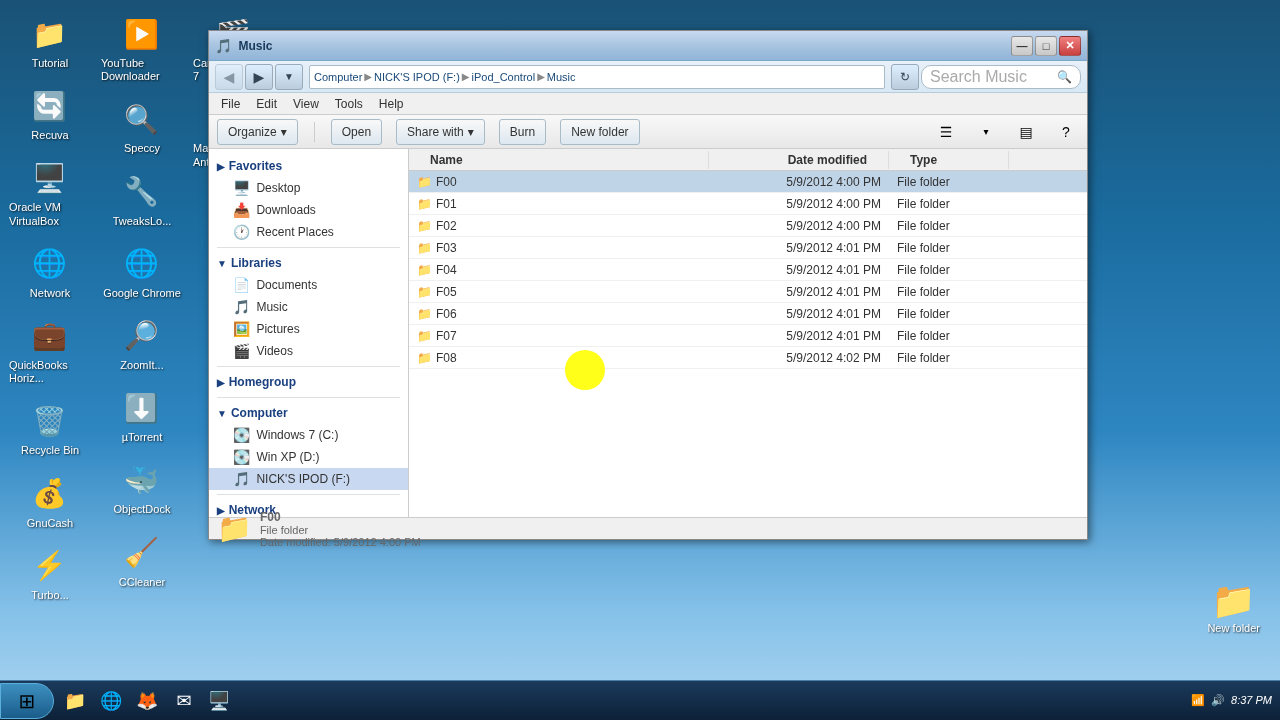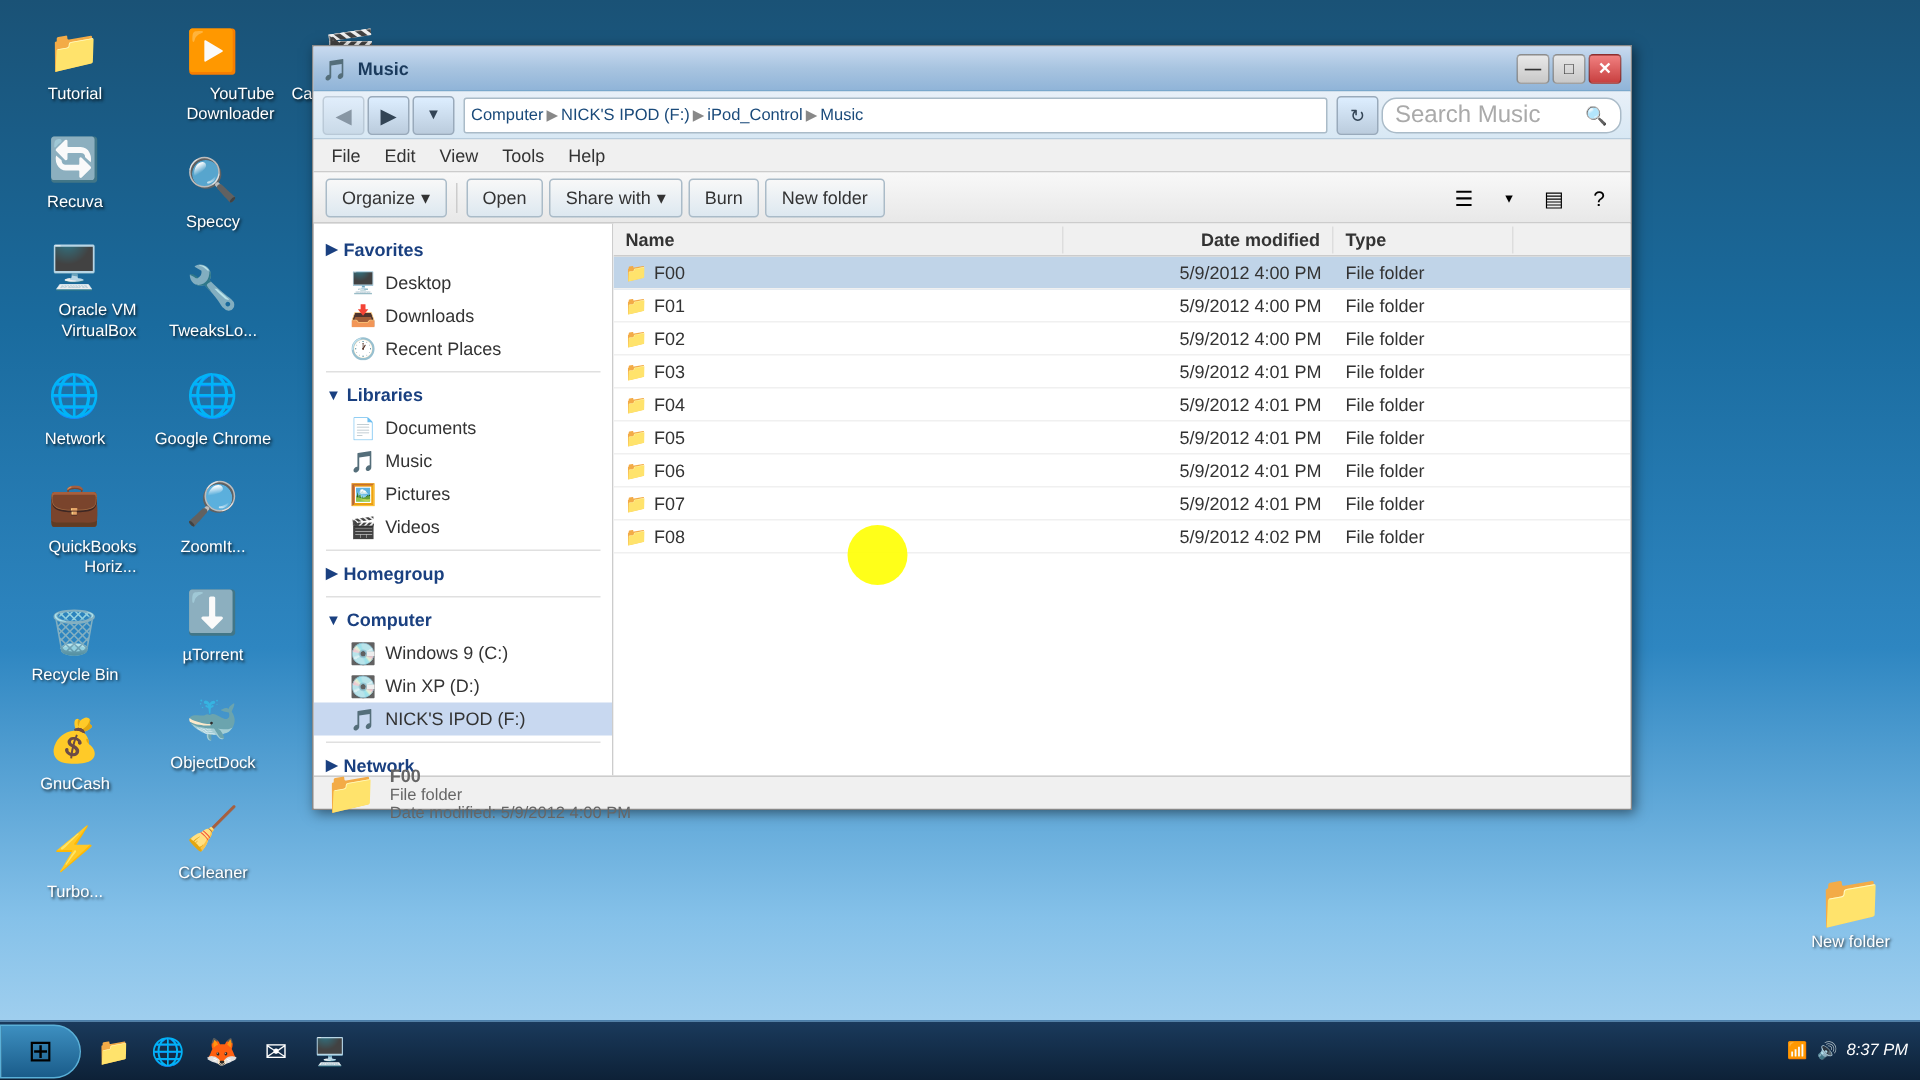--- a/index.html
+++ b/index.html
@@ -41,21 +41,21 @@
       height: 40px;
       margin-bottom: 3px;
       display: flex;
       align-items: center;
       justify-content: center;
       font-size: 28px;
     }
     .desktop-icon .icon-label {
       color: white;
       font-size: 11px;
-      text-align: right;
+      text-align: left;
       text-shadow: 1px 1px 2px rgba(0,0,0,0.8);
       word-break: break-word;
       line-height: 1.2;
     }
 
     
     .desktop-right {
       position: absolute;
       top: 580px;
       right: 20px;
@@ -238,21 +238,21 @@
     }
 
     
     .action-bar {
       height: 34px;
       background: linear-gradient(180deg, #f8f8f8, #e8e8e8);
       display: flex;
       align-items: center;
       padding: 0 8px;
       border-bottom: 1px solid #ccc;
-      gap: 4px;
+      gap: 14px;
     }
     .action-btn {
       height: 26px;
       padding: 0 10px;
       background: linear-gradient(180deg, #f8f8f8, #dde8f0);
       border: 1px solid #aabbc8;
       border-radius: 3px;
       font-size: 12px;
       cursor: pointer;
       display: flex;
@@ -323,21 +323,21 @@
       background: #f0f0f0;
       border-bottom: 1px solid #ccc;
       height: 22px;
       font-size: 12px;
       font-weight: bold;
       color: #333;
       position: sticky;
       top: 0;
     }
     .file-list-header .col {
-      padding: 2px 8px;
+      padding: 2px 21px;
       border-right: 1px solid #ddd;
       cursor: pointer;
     }
     .col-name { width: 300px; }
     .col-date { width: 180px; text-align: right; }
     .col-type { width: 120px; }
     .file-row {
       display: flex;
       align-items: center;
       height: 22px;
@@ -585,21 +585,21 @@
         <span>Homegroup</span>
       </div>
       <div class="sidebar-divider"></div>
 
       <div class="sidebar-section-header">
         <span style="font-size:10px;margin-right:4px;">▼</span>
         <span>Computer</span>
       </div>
       <div class="sidebar-item">
         <span class="sidebar-icon">💽</span>
-        <span>Windows 9 (C:)</span>
+        <span>Windows 7 (C:)</span>
       </div>
       <div class="sidebar-item">
         <span class="sidebar-icon">💽</span>
         <span>Win XP (D:)</span>
       </div>
       <div class="sidebar-item selected">
         <span class="sidebar-icon">🎵</span>
         <span>NICK'S IPOD (F:)</span>
       </div>
       <div class="sidebar-divider"></div>

